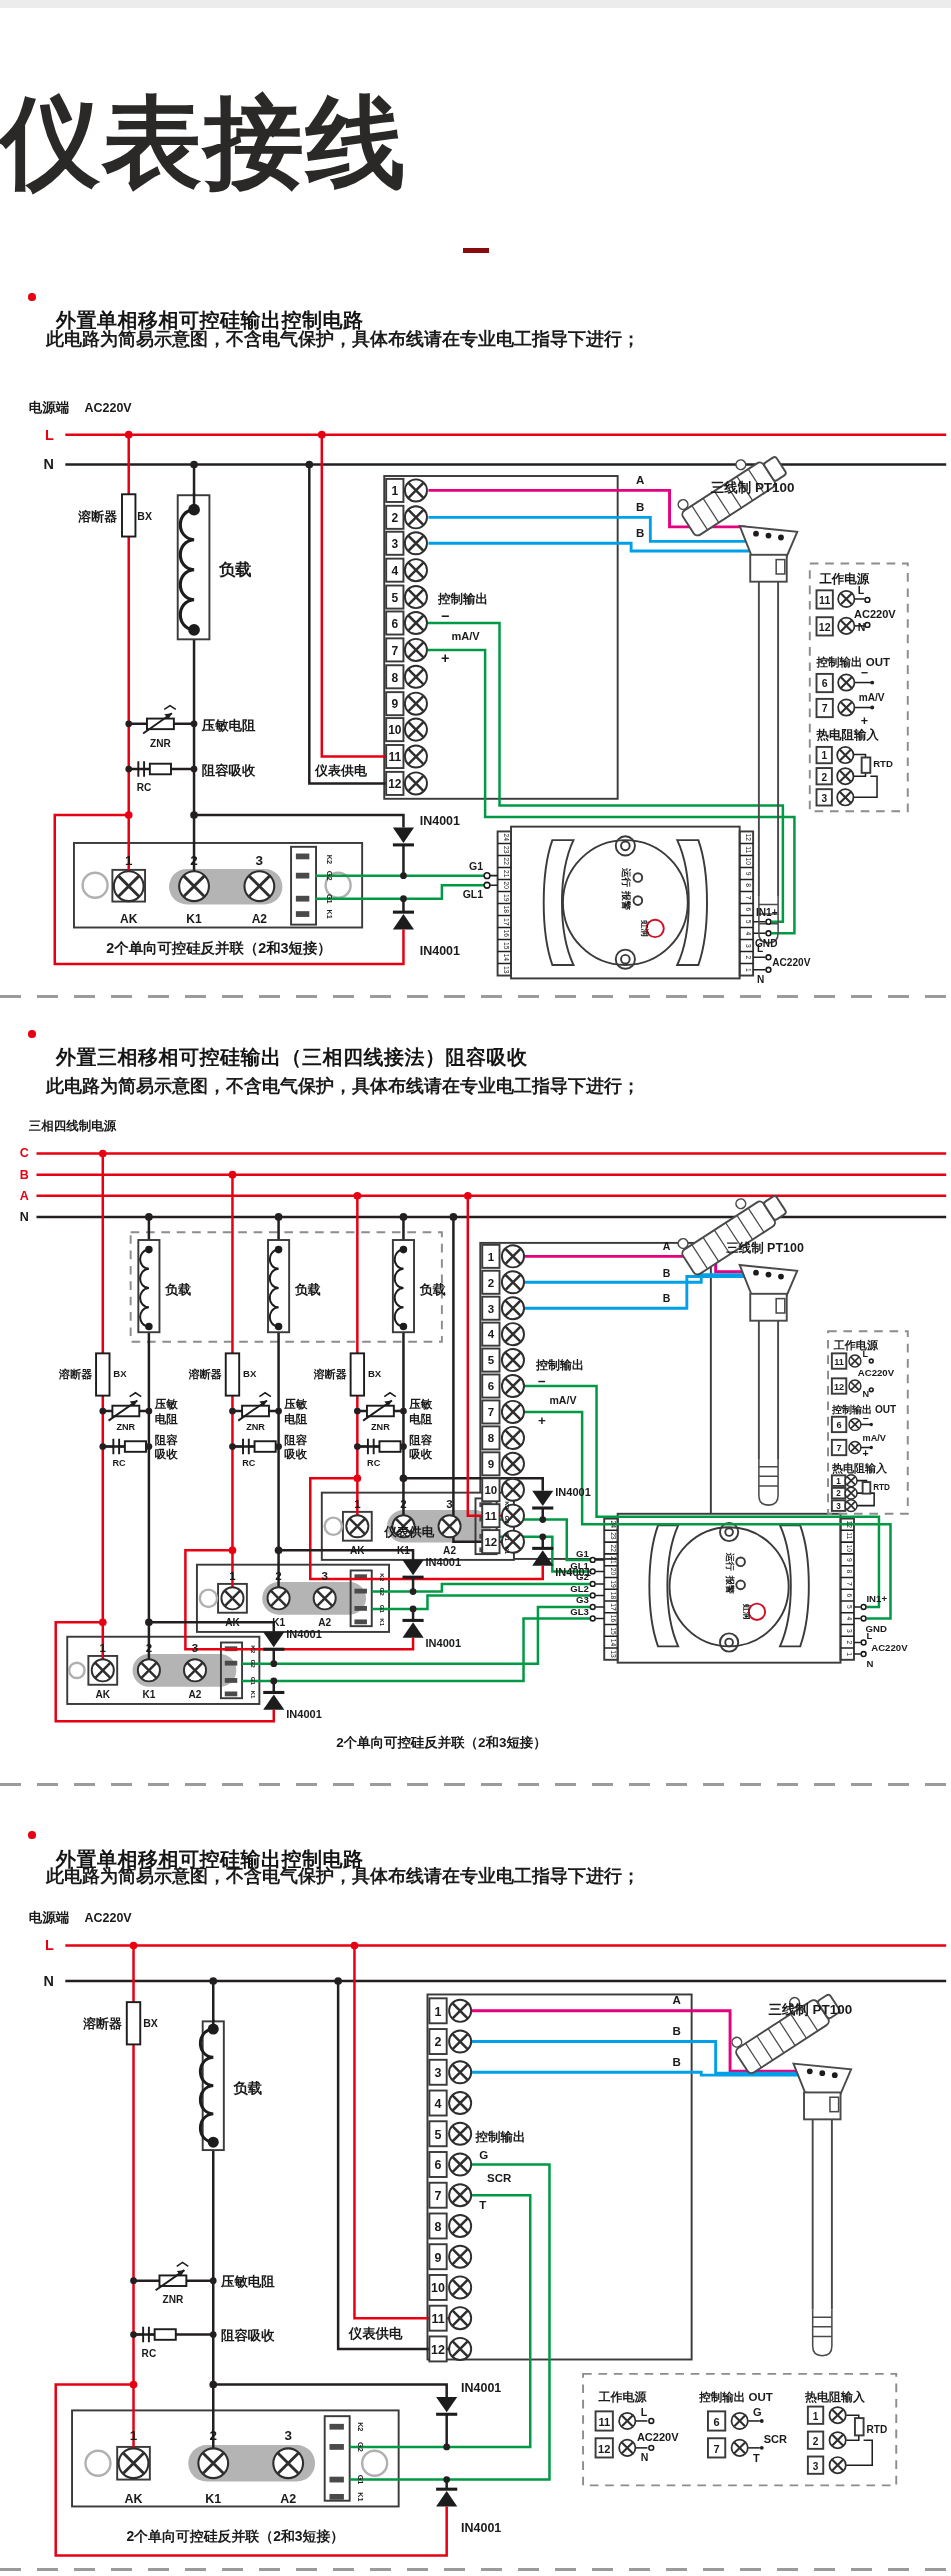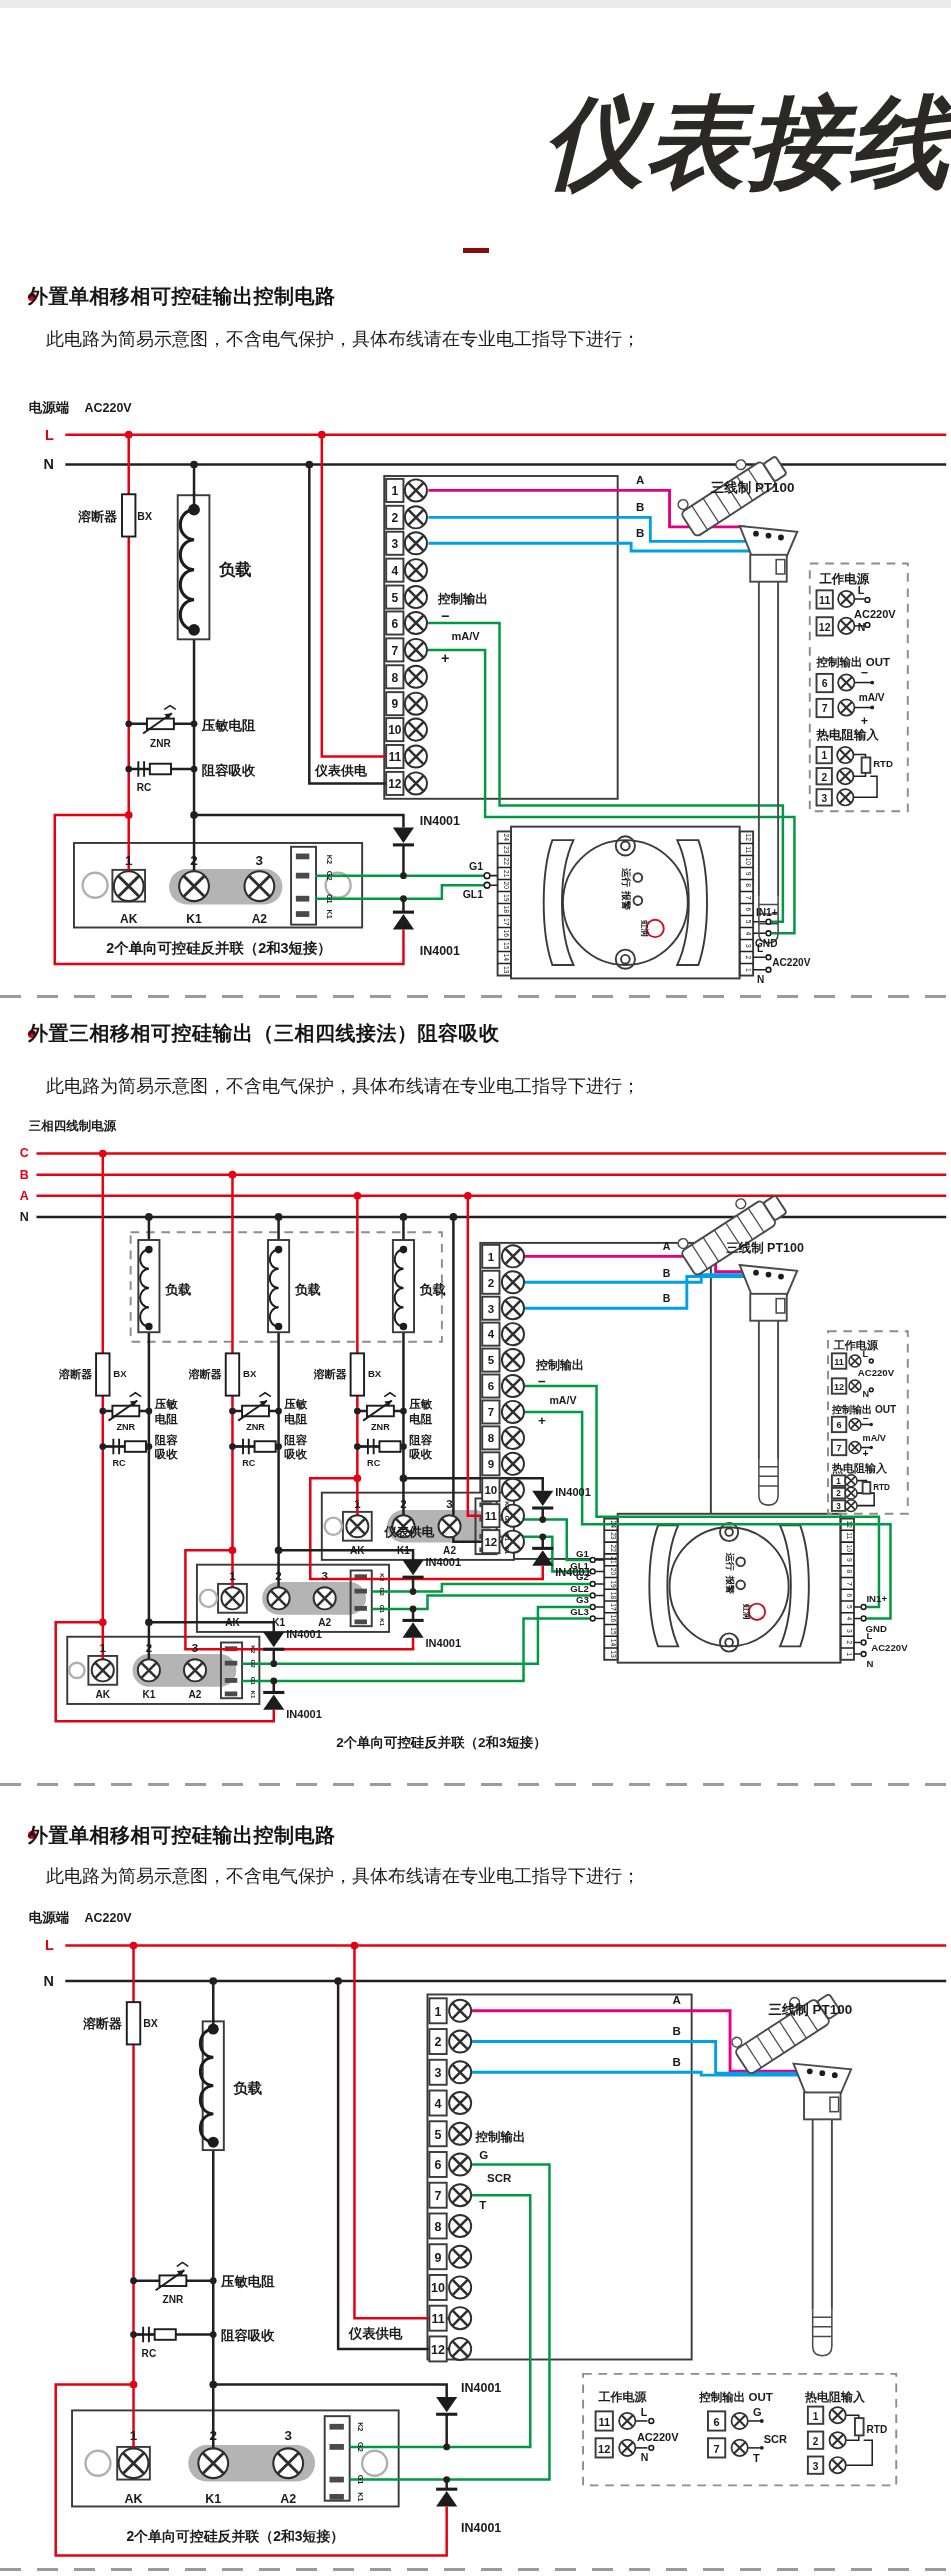--- a/index.html
+++ b/index.html
@@ -1,22 +1,22 @@
 <!DOCTYPE html>
 <html><head>
 <meta charset="utf-8">
 <style>
 html,body{margin:0;padding:0;}
 body{width:951px;height:2576px;position:relative;background:#fff;font-family:"Liberation Sans",sans-serif;overflow:hidden;}
 .topbar{position:absolute;top:0;left:0;width:951px;height:7.7px;background:#ececec;}
-.title{position:absolute;top:92px;left:0;width:951px;text-align:right;font-size:100px;font-weight:bold;font-style:italic;color:#2b2828;letter-spacing:1.9px;line-height:1;}
+.title{position:absolute;top:92px;left:0;width:951px;text-align:left;font-size:100px;font-weight:bold;color:#2b2828;letter-spacing:1.9px;line-height:1;}
 .titledash{position:absolute;top:248px;left:463px;width:26px;height:4.8px;background:#8a0b0e;}
 .bullet{position:absolute;left:28px;width:7.7px;height:7.7px;border-radius:50%;background:#e60012;}
-.sechead{position:absolute;left:28px;font-size:20px;font-weight:bold;color:#151515;letter-spacing:0.5px;}
-.subtitle{position:absolute;left:46px;font-size:18px;font-weight:normal;color:#1b1b1b;}
+.sechead{position:absolute;left:56px;font-size:20px;font-weight:bold;color:#151515;letter-spacing:0.5px;margin-top:24px;}
+.subtitle{position:absolute;left:46px;font-size:18px;font-weight:bold;color:#1b1b1b;}
 .sep{position:absolute;left:0;width:951px;height:2.9px;background:repeating-linear-gradient(90deg,#9b9b9b 0 21px,transparent 21px 37px);}
 svg.diag{position:absolute;left:0;}
 svg text{font-family:"Liberation Sans",sans-serif;fill:#1a1a1a;}
 .b{font-weight:bold}
 .rd{fill:#e60012}
 .mid{text-anchor:middle}
 .end{text-anchor:end}
 .wr{stroke:#e60012;stroke-width:2.6;fill:none}
 .wk{stroke:#231f20;stroke-width:2.6;fill:none}
 .wk1{stroke:#231f20;stroke-width:1.6;fill:none}

